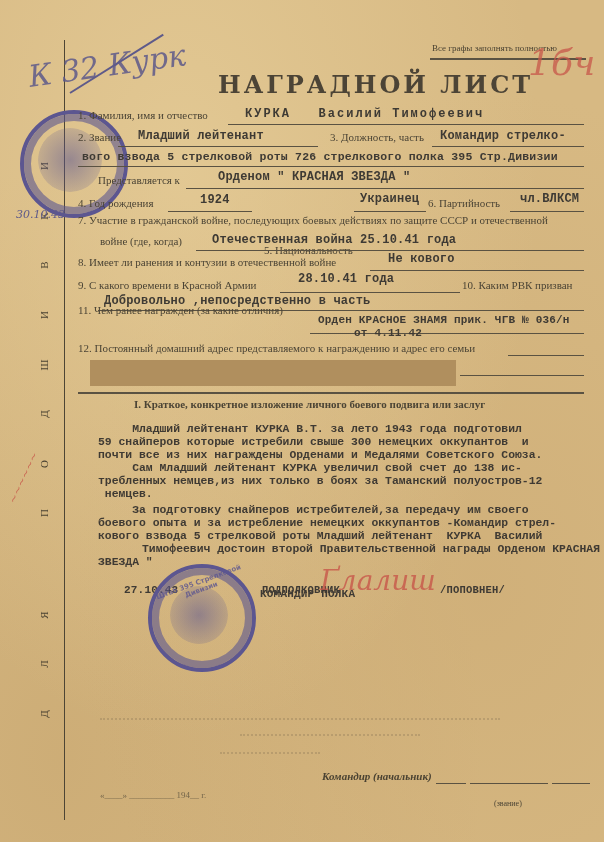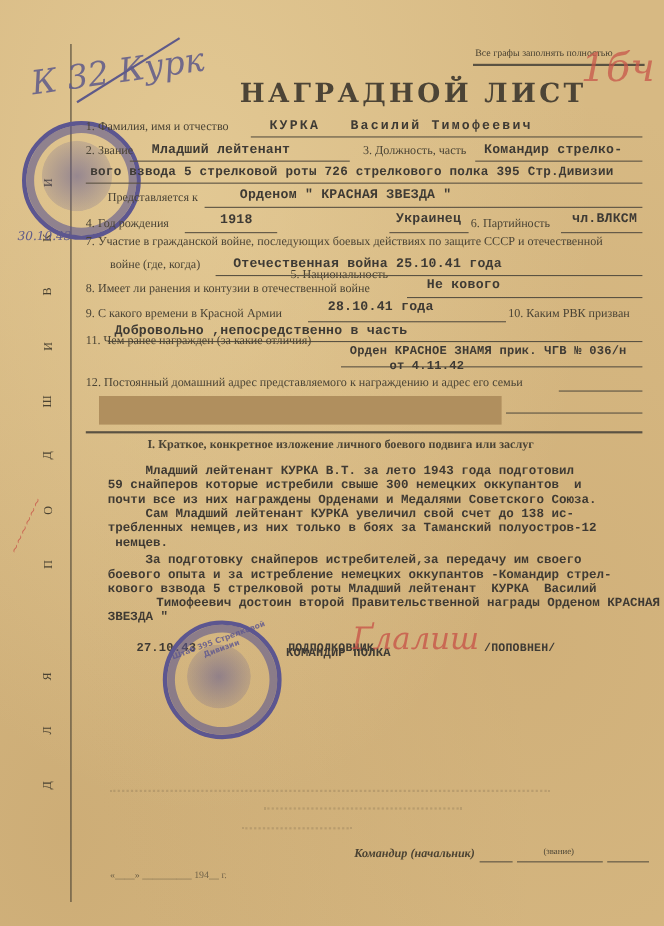--- a/index.html
+++ b/index.html
@@ -93,21 +93,21 @@
 <div class="abs typed" style="left:440px; top:129px;">Командир стрелко-</div>
 <div class="line" style="left:78px; top:166px; width:506px;"></div>
 <div class="abs typed" style="left:82px; top:150px; font-size:11.5px;">вого взвода 5 стрелковой роты 726 стрелкового полка 395 Стр.Дивизии</div>
 
 <div class="abs printed" style="left:98px; top:174px;">Представляется к</div>
 <div class="line" style="left:186px; top:188px; width:398px;"></div>
 <div class="abs typed" style="left:218px; top:170px;">Орденом " КРАСНАЯ ЗВЕЗДА "</div>
 
 <div class="abs printed" style="left:78px; top:197px;">4. Год рождения</div>
 <div class="line" style="left:168px; top:211px; width:84px;"></div>
-<div class="abs typed" style="left:200px; top:193px;">1918</div>
+<div class="abs typed" style="left:200px; top:193px;">1924</div>
 <div class="abs printed" style="left:264px; top:197px;margin-top:47px;">5. Национальность</div>
 <div class="line" style="left:354px; top:211px; width:72px;"></div>
 <div class="abs typed" style="left:360px; top:192px;text-align:center;">Украинец</div>
 <div class="abs printed" style="left:428px; top:197px;">6. Партийность</div>
 <div class="line" style="left:510px; top:211px; width:74px;"></div>
 <div class="abs typed" style="left:520px; top:192px;">чл.ВЛКСМ</div>
 
 <div class="abs printed" style="left:78px; top:214px;">7.  Участие в гражданской войне, последующих боевых действиях по защите СССР и отечественной</div>
 <div class="abs printed" style="left:100px; top:235px;">войне (где, когда)</div>
 <div class="line" style="left:196px; top:250px; width:388px;"></div>
@@ -159,14 +159,14 @@
 <div class="abs typed" style="left:440px; top:584px; font-size:10.5px;">/ПОПОВНЕН/</div>
 
 <div class="abs faded" style="left:100px; top:718px; width:400px; height:8px; border-top:2px dotted rgba(110,95,70,0.25);"></div>
 <div class="abs faded" style="left:240px; top:734px; width:180px; height:8px; border-top:2px dotted rgba(110,95,70,0.25);"></div>
 <div class="abs faded" style="left:220px; top:752px; width:100px; height:8px; border-top:2px dotted rgba(110,95,70,0.25);"></div>
 
 <div class="abs italic-label" style="left:322px; top:770px; font-weight:bold;">Командир (начальник)</div>
 <div class="line" style="left:436px; top:783px; width:30px;"></div>
 <div class="line" style="left:470px; top:783px; width:78px;"></div>
 <div class="line" style="left:552px; top:783px; width:38px;"></div>
-<div class="abs printed" style="left:494px; top:769px; font-size:8px;">(звание)</div>
+<div class="abs printed" style="left:494px; top:799px; font-size:8px;">(звание)</div>
 <div class="abs printed" style="left:100px; top:790px; font-size:9px; opacity:0.7;">«____» __________ 194__ г.</div>
 
 </body></html>

